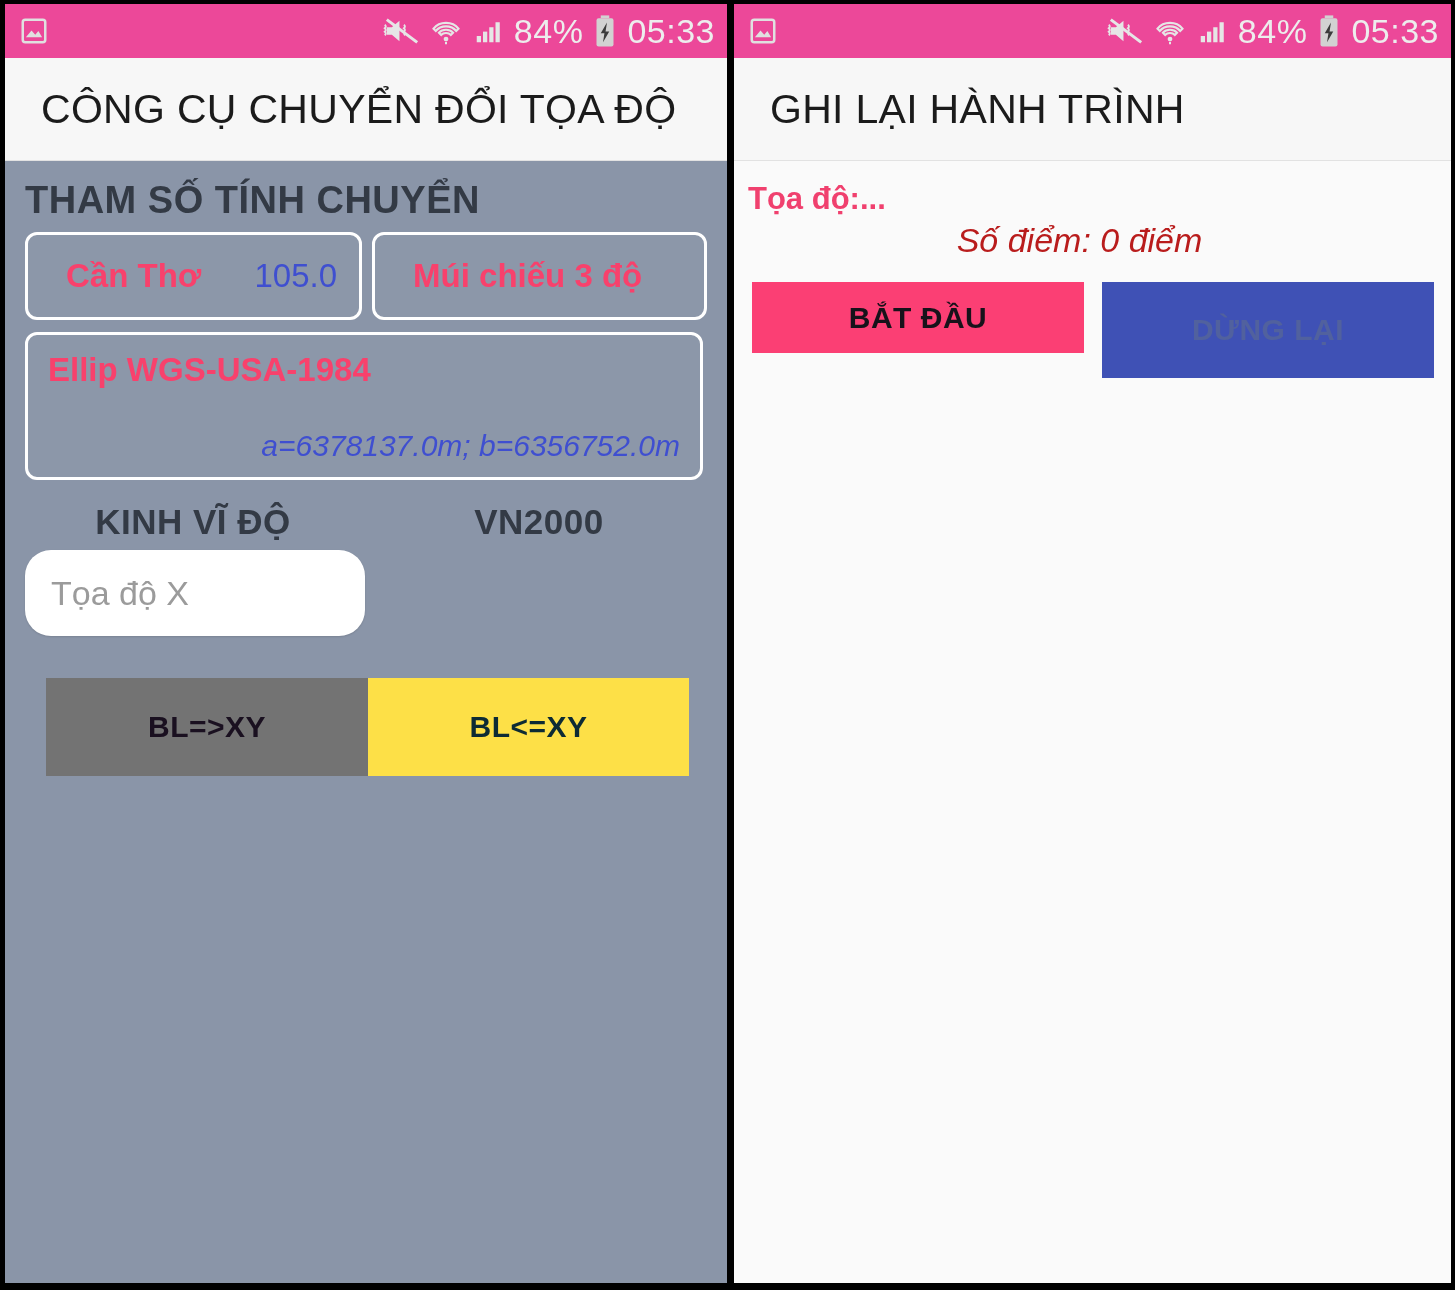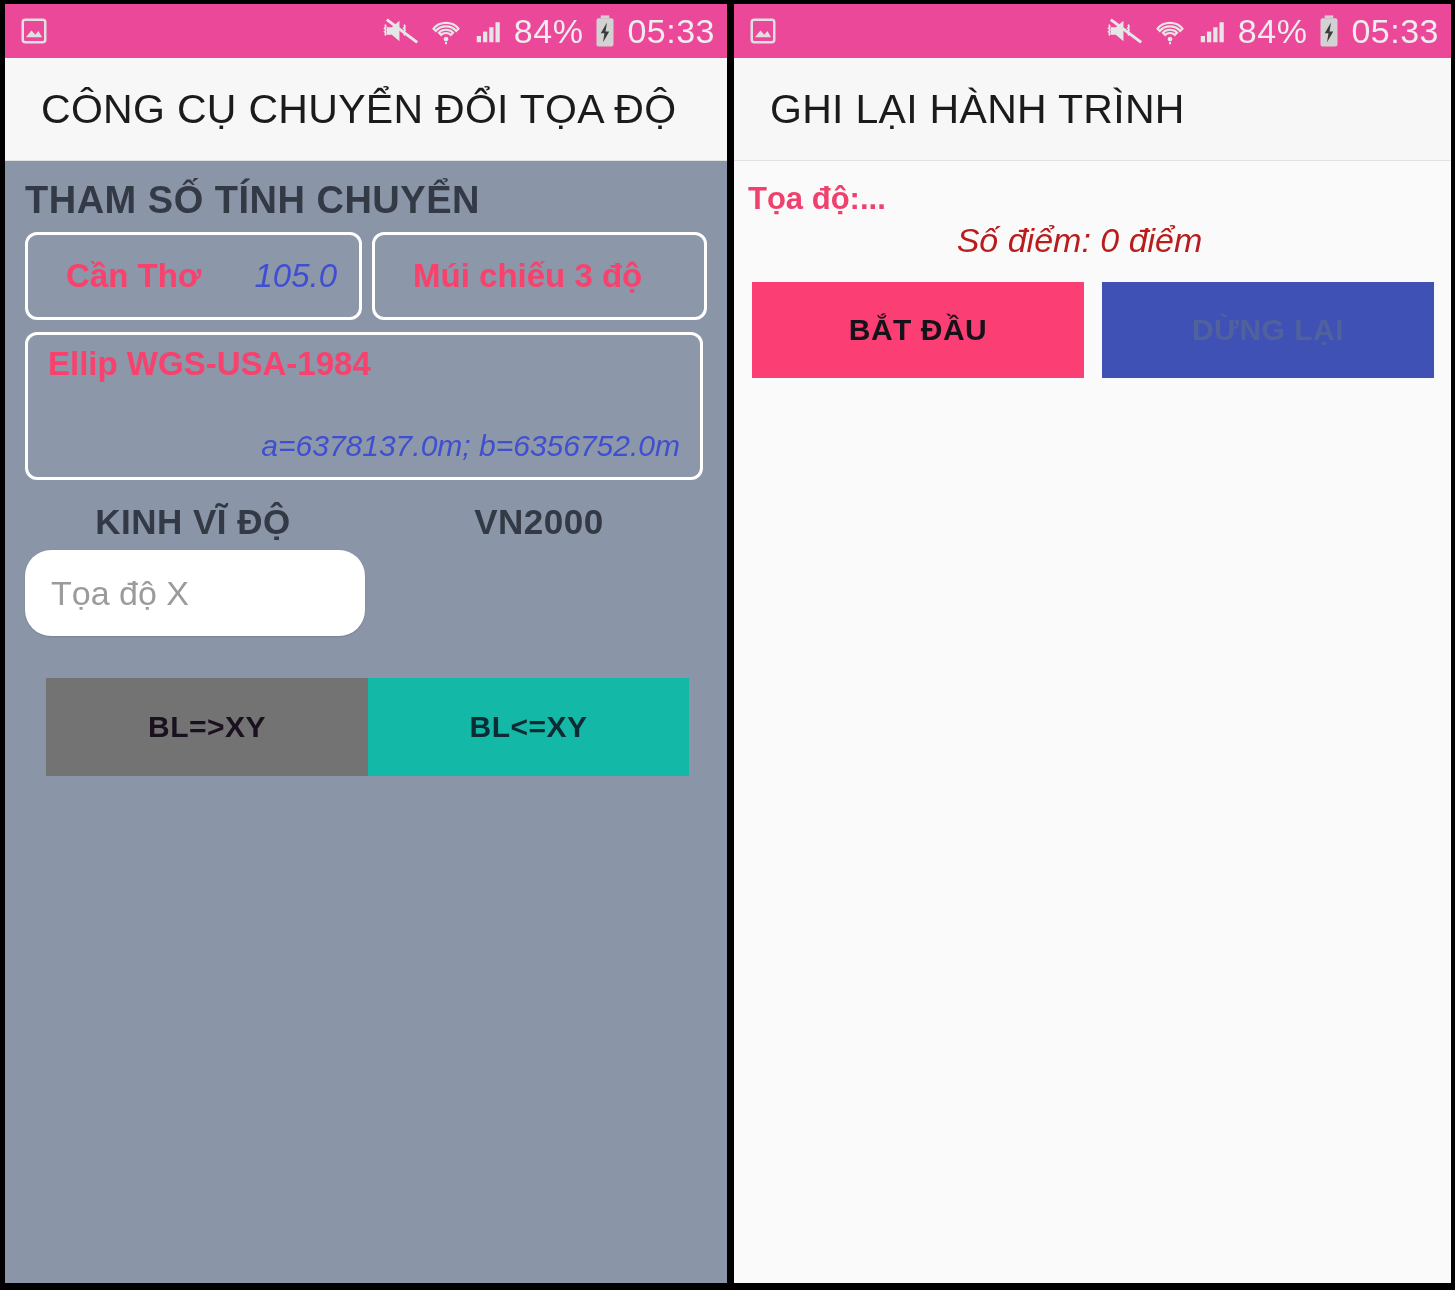--- a/index.html
+++ b/index.html
@@ -111,29 +111,28 @@
     padding-left: 18px;
   }
   .pink-bold {
     color: #f8416c;
     font-weight: bold;
     font-size: 33px;
     margin-left: 20px;
   }
   .blue-italic {
     color: #3f4fd0;
-    font-style: italic;
     font-size: 33px;
     font-weight: 500;
   }
   .box-ellip {
     margin-top: 12px;
     width: 678px;
     height: 148px;
-    padding: 10px 20px 10px 20px;
+    padding: 16px 20px 10px 20px;
     display: flex;
     flex-direction: column;
     justify-content: space-between;
     box-sizing: border-box;
   }
   .ellip-name { color: #f8416c; font-weight: bold; font-size: 33px; }
   .ellip-ab {
     color: #3f4fd0;
     font-style: italic;
     font-size: 30px;
@@ -187,21 +186,21 @@
   .btn {
     border: none;
     font-family: "Liberation Sans", sans-serif;
     font-weight: bold;
     font-size: 30px;
     letter-spacing: .5px;
     cursor: pointer;
     padding: 0;
   }
   .btn-bl-xy { width: 322px; background: #737373; color: #1a1020; }
-  .btn-xy-bl { width: 321px; background: #14b8a6; color: #0d2b34; }
+  .btn-xy-bl { width: 321px; background: #fde047; color: #0d2b34; }
 
   
   .body-right {
     background: #fafafa;
     height: calc(100% - 157px);
     padding: 0;
     box-sizing: border-box;
     position: relative;
   }
   .coord-label {
@@ -219,21 +218,21 @@
     padding-right: 26px;
   }
   .track-btn-row {
     display: flex;
     gap: 18px;
     margin-top: 22px;
     padding-left: 18px;
   }
   .btn-start {
     width: 332px;
-    height: 96px;
+    height: 71px;
     background: #fb3f74;
     color: #17121a;
   }
   .btn-stop {
     width: 332px;
     height: 96px;
     background: #3f51b5;
     color: #51619e;
   }
 </style>

